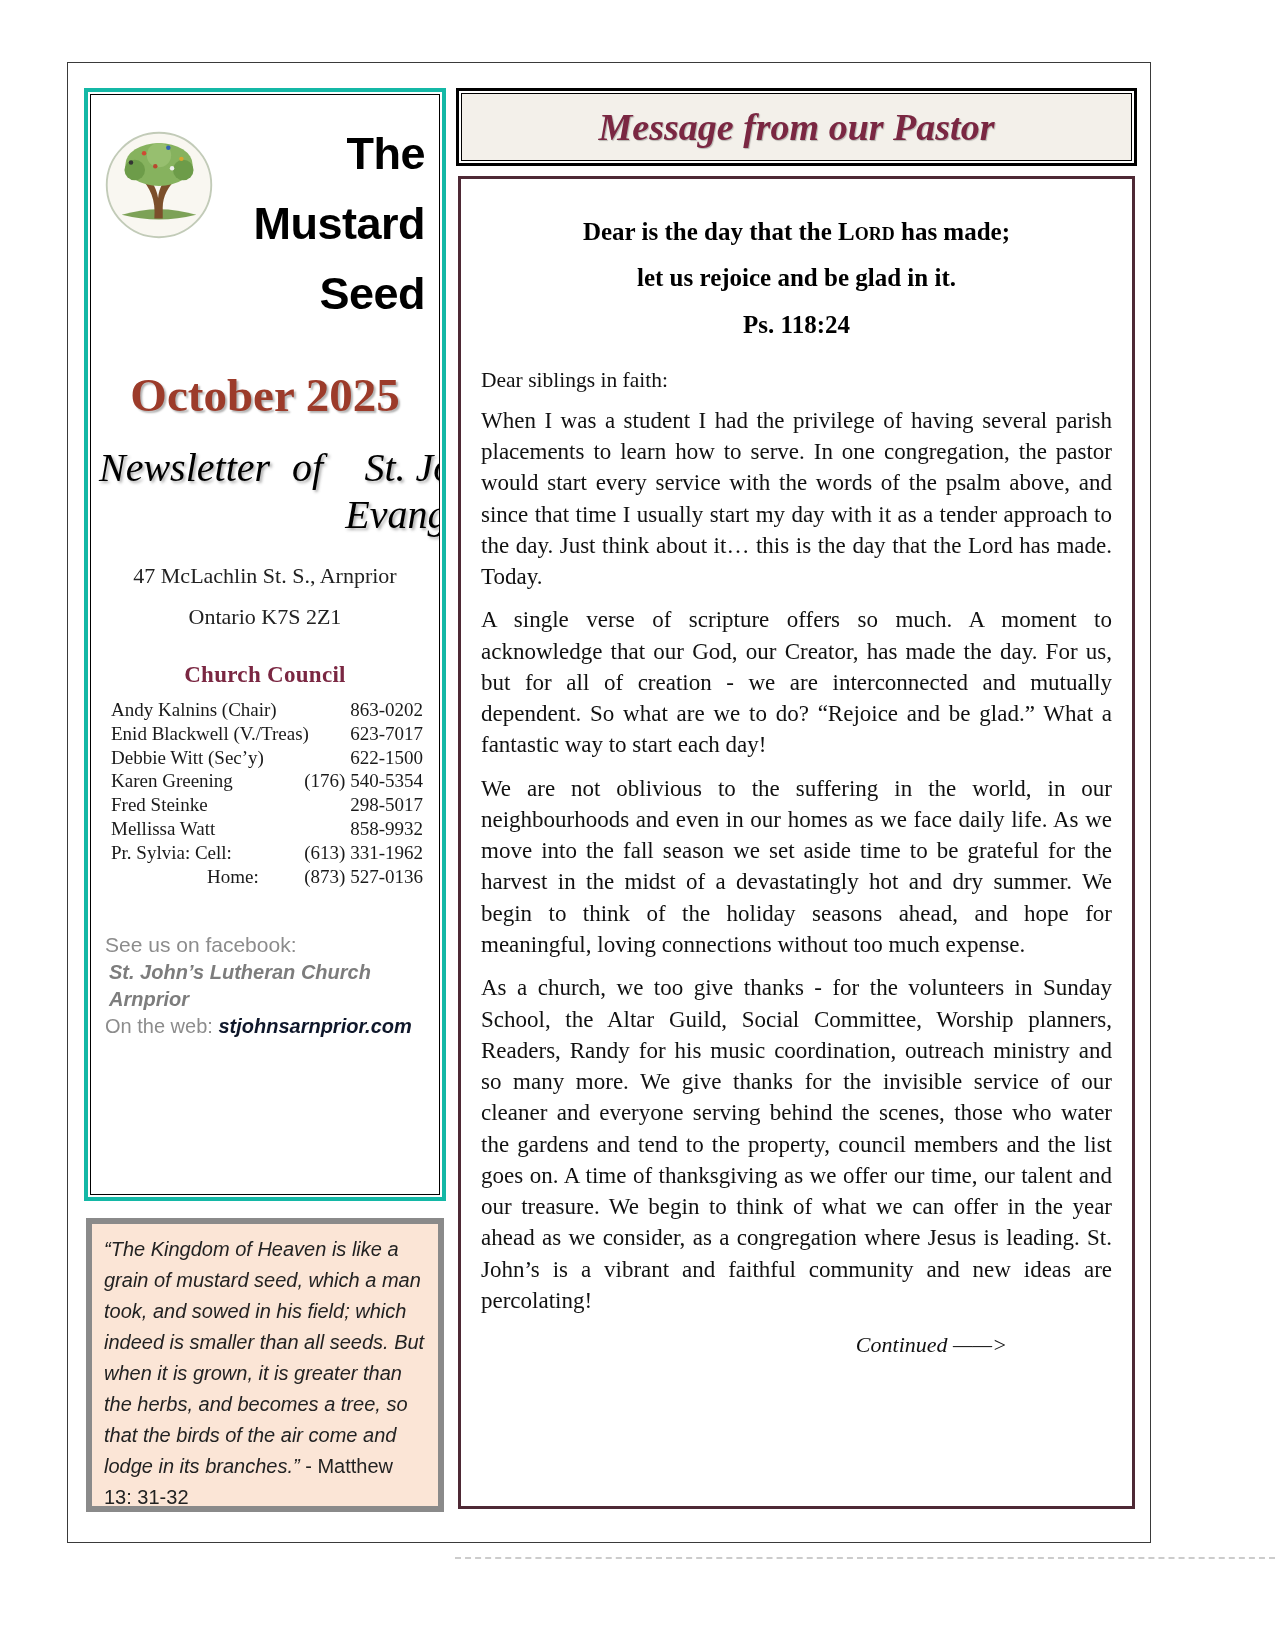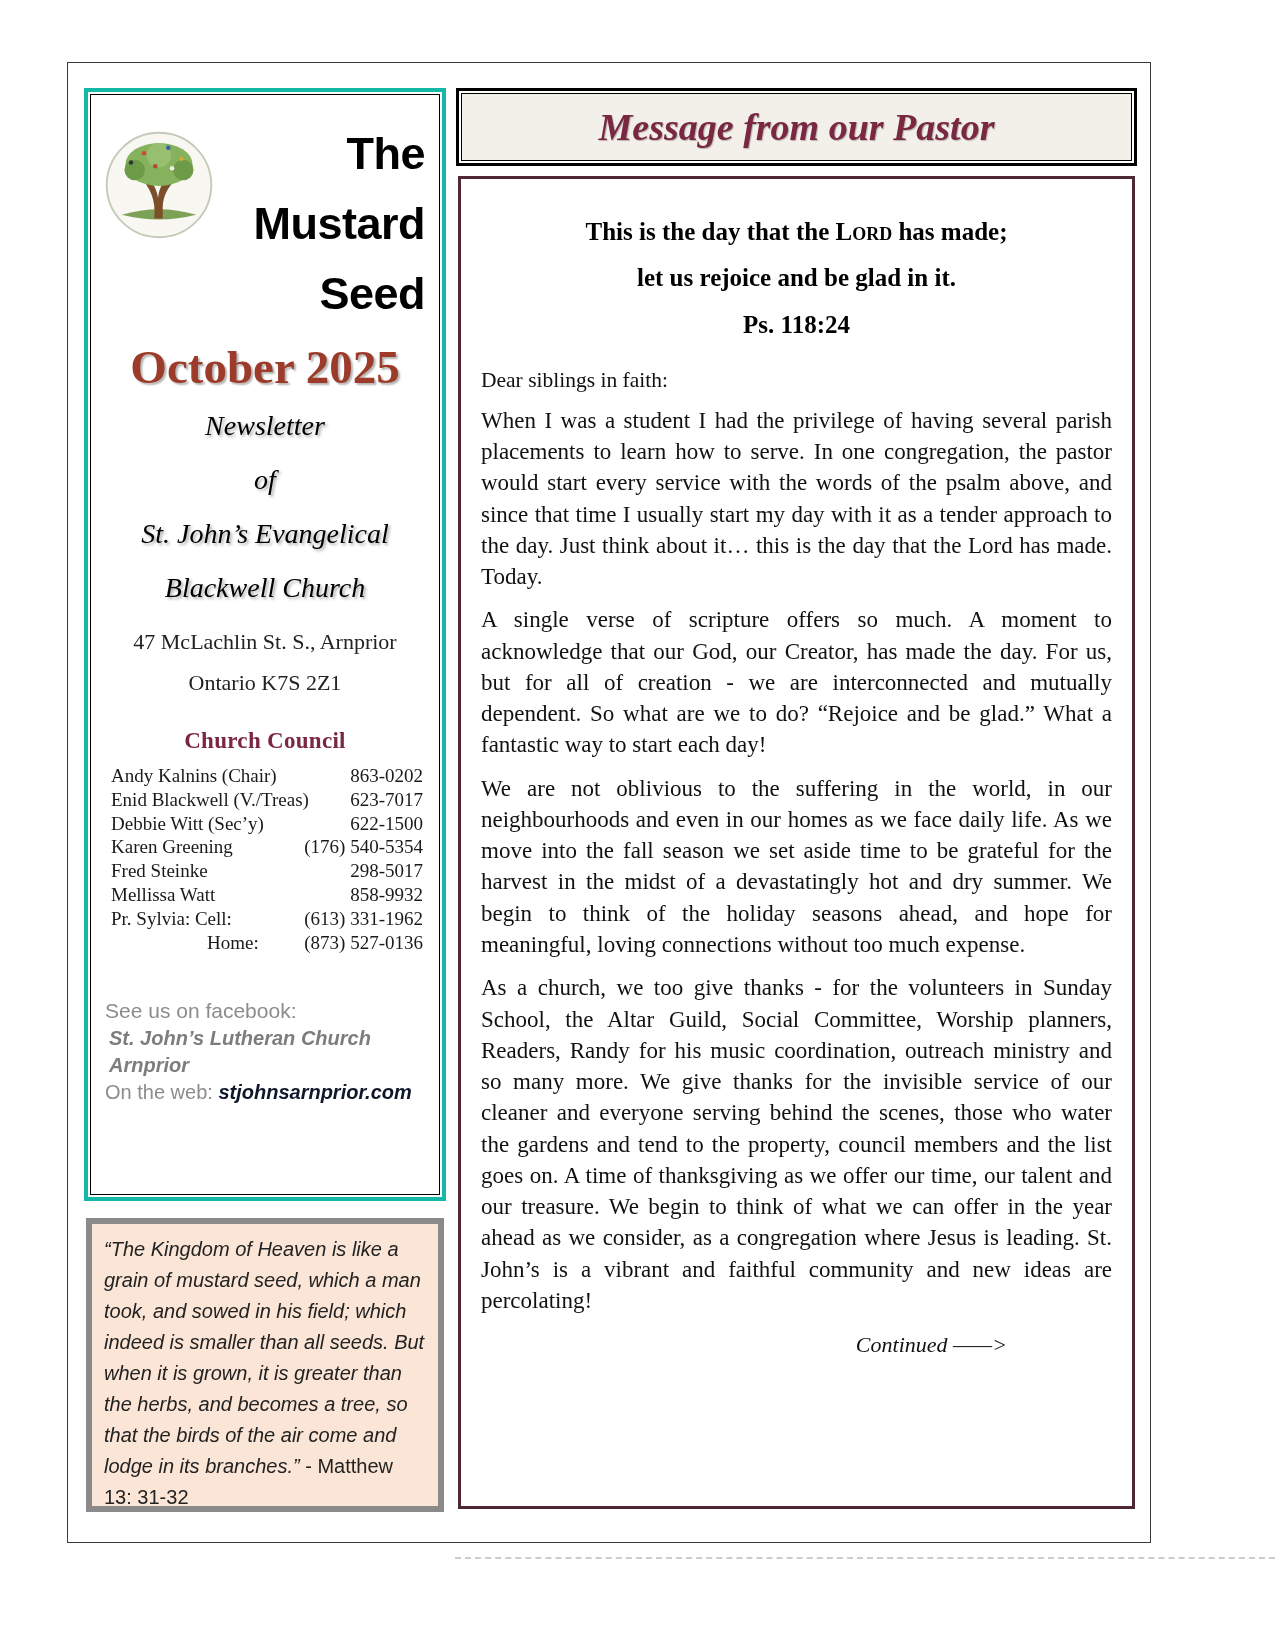--- a/index.html
+++ b/index.html
@@ -24,26 +24,26 @@
     padding: 8px 8px; overflow: hidden;
   }
   .masthead { display: flex; justify-content: space-between; padding: 16px 2px 0 4px; }
   .logo { width: 112px; height: 112px; flex: none; margin-top: 10px; }
   .mast-title {
     text-align: right; font-family: "Liberation Sans", sans-serif;
     font-weight: bold; font-size: 45px; line-height: 1.55;
     letter-spacing: -0.5px; color: #000; padding-right: 4px;
   }
   .month {
-    margin-top: 12px; text-align: center; font-size: 47px; font-weight: bold;
+    margin-top: 40px; text-align: center; font-size: 47px; font-weight: bold;
     color: #9c3b2a; text-shadow: 2px 2px 2px rgba(0,0,0,0.30);
   }
   .script-block {
-    margin-top: 16px; display: flex; flex-direction: column; gap: 22px;
-    text-align: center; font-style: italic; font-size: 28px; color: #000;
+    margin-top: 22px; display: flex; flex-direction: row; gap: 22px;
+    text-align: center; font-style: italic; font-size: 40px; color: #000;
     text-shadow: 2px 2px 3px rgba(70,70,70,0.45);
   }
   .address { margin-top: 18px; text-align: center; font-size: 22px; line-height: 1.85; color: #222; }
   .council-heading {
     margin-top: 24px; text-align: center; font-size: 23px; font-weight: bold;
     color: #7a2742; letter-spacing: 0.3px;
   }
   .council-list { margin-top: 10px; padding: 0 8px 0 12px; font-size: 19px; line-height: 1.26; color: #1a1a1a; }
   .council-row { display: flex; justify-content: space-between; }
   .council-row.indent { padding-left: 96px; }
@@ -203,21 +203,21 @@
   </div>
 
   <header class="pastor-header">
     <div class="pastor-header-inner">
       <h1 class="pastor-title">Message from our Pastor</h1>
     </div>
   </header>
 
   <section class="pastor-box">
     <div class="scripture">
-      <div><span>This is the day that the </span><span class="smallcaps">Lord</span><span> has made;</span></div>
+      <div><span>Dear is the day that the </span><span class="smallcaps">Lord</span><span> has made;</span></div>
       <div>let us rejoice and be glad in it.</div>
       <div>Ps. 118:24</div>
     </div>
 
     <p class="salutation">Dear siblings in faith:</p>
 
     <div class="paras">
 
         <p class="body-p">When I was a student I had the privilege of having several parish placements to learn how to serve.  In one congregation, the pastor would start every service with the words of the psalm above, and since that time I usually start my day with it as a tender approach to the day.  Just think about it… this is the day that the Lord has made. Today.</p>
 

